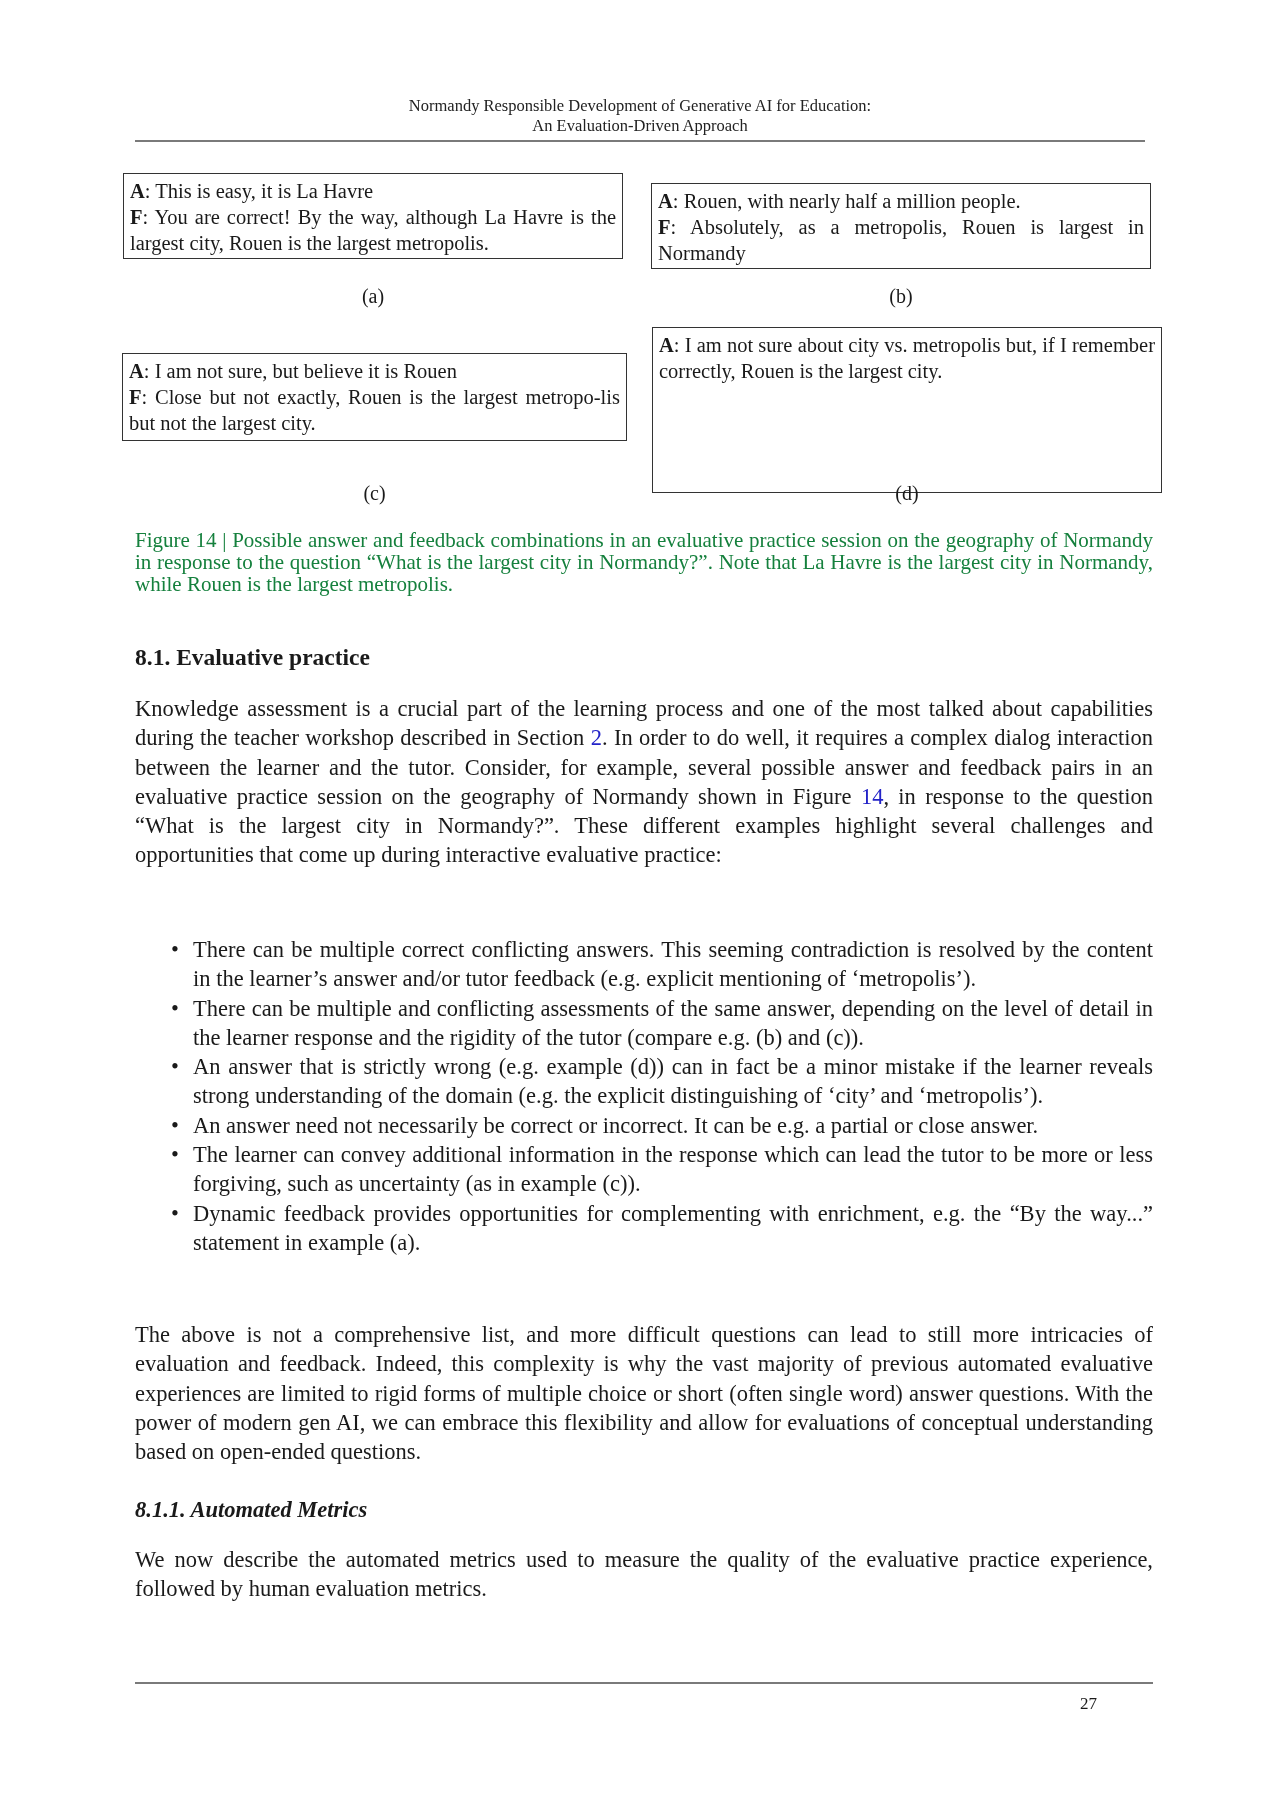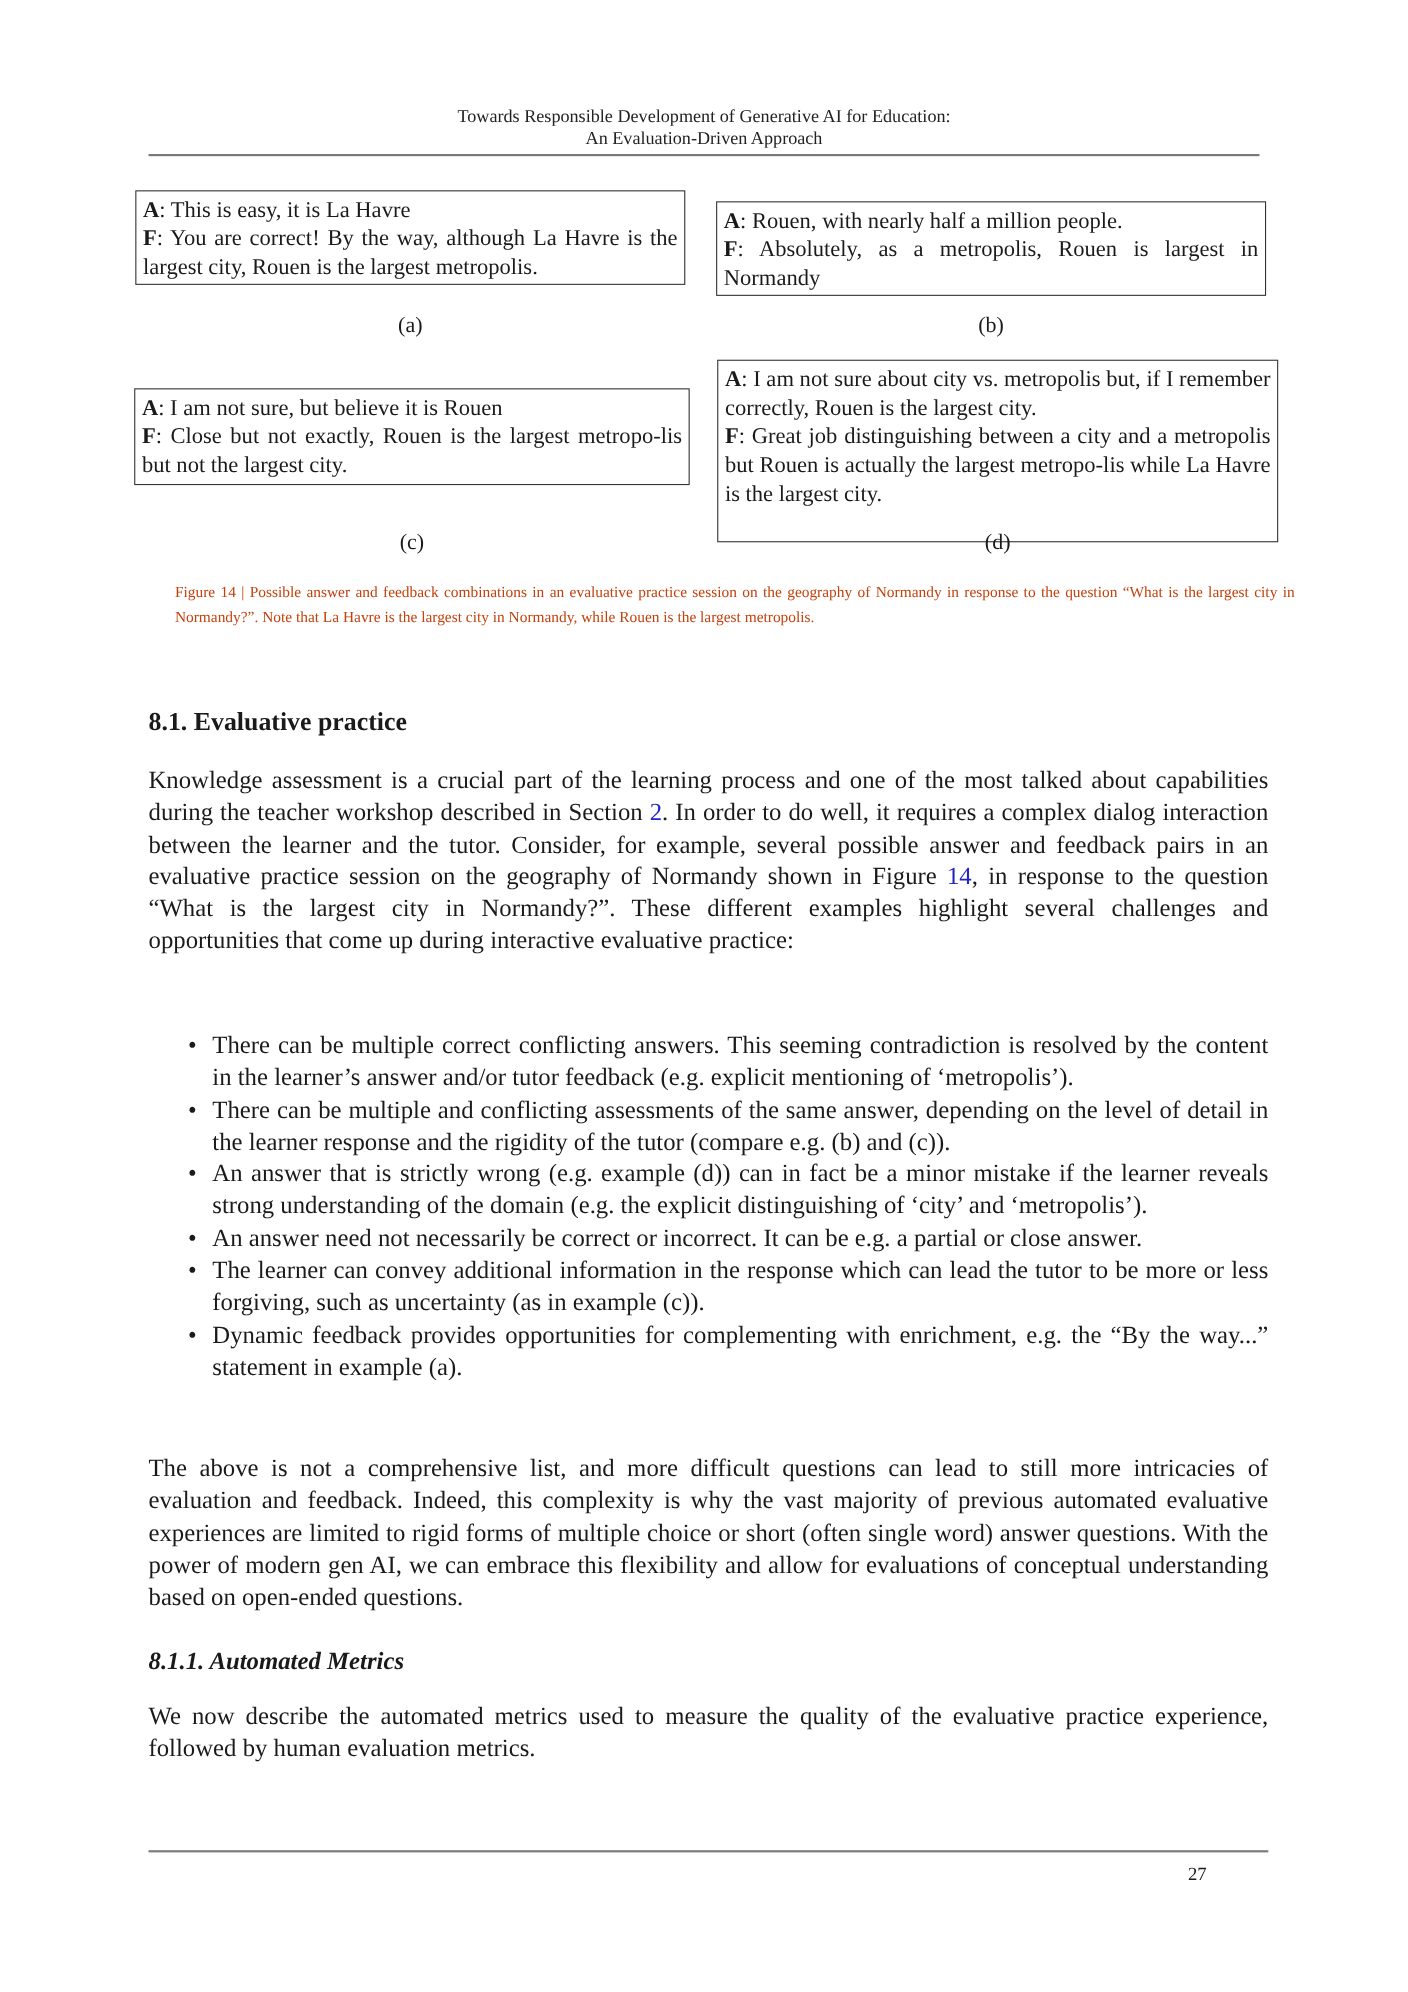--- a/index.html
+++ b/index.html
@@ -7,36 +7,36 @@
          font-family:"DejaVu Serif","Liberation Serif",serif; color:#1a1a1a; }
   .abs { position:absolute; }
   .running-head { left:135px; width:1010px; top:96px; text-align:center;
                   font-family:"Liberation Serif",serif; font-size:16.5px; line-height:20px; color:#222; }
   .rule { background:#7a7a7a; height:2px; }
   .box { border:1.2px solid #333; box-sizing:border-box; padding:4px 6px 4px 6px;
          font-family:"Liberation Serif",serif; font-size:20.5px; line-height:26px; text-align:justify; }
   .box b { font-weight:bold; }
   .sublabel { font-family:"Liberation Serif",serif; font-size:20px; text-align:center; }
   .caption { left:135px; width:1018px; top:529px; font-family:"Liberation Serif",serif;
-             font-size:14px; line-height:22px; text-align:justify; color:#c2410c;margin-left:24px; }
+             font-size:21px; line-height:22px; text-align:justify; color:#15803d; }
   .h2 { left:135px; top:644px; font-family:"Liberation Serif",serif; font-weight:bold; font-size:23.5px; }
   .para { left:135px; width:1018px; font-family:"Liberation Serif",serif; font-size:22.5px;
           line-height:29.3px; text-align:justify; }
   .para a, .link { color:#2323c8; text-decoration:none; }
   ul.bullets { list-style:none; margin:0; padding:0; }
   ul.bullets li { position:relative; padding-left:58px; }
   ul.bullets li .dot { position:absolute; left:36px; top:0; }
   .h3 { left:135px; top:1497px; font-family:"Liberation Serif",serif; font-weight:bold; font-style:italic; font-size:22.5px; }
   .pagenum { left:1080px; width:73px; top:1694px; text-align:left; font-family:"Liberation Serif",serif; font-size:17px; }
 </style>
 </head>
 <body>
 
 <div class="abs running-head">
-  <div>Towards Responsible Development of Generative AI for Education:</div>
+  <div>Normandy Responsible Development of Generative AI for Education:</div>
   <div>An Evaluation-Driven Approach</div>
 </div>
 <div class="abs rule" style="left:135px; top:140px; width:1010px;"></div>
 
 <div class="abs box" style="left:123px; top:173px; width:500px; height:86px;">
   <div><b>A</b><span>: This is easy, it is La Havre</span></div>
   <div><b>F</b><span>: You are correct! By the way, although La Havre is the largest city, Rouen is the largest metropolis.</span></div>
 </div>
 <div class="abs sublabel" style="left:123px; width:500px; top:285px;">(a)</div>
 
@@ -47,21 +47,20 @@
 <div class="abs sublabel" style="left:651px; width:500px; top:285px;">(b)</div>
 
 <div class="abs box" style="left:122px; top:353px; width:505px; height:88px;">
   <div><b>A</b><span>: I am not sure, but believe it is Rouen</span></div>
   <div><b>F</b><span>: Close but not exactly, Rouen is the largest metropo-lis but not the largest city.</span></div>
 </div>
 <div class="abs sublabel" style="left:122px; width:505px; top:482px;">(c)</div>
 
 <div class="abs box" style="left:652px; top:327px; width:510px; height:166px;">
   <div><b>A</b><span>: I am not sure about city vs. metropolis but, if I remember correctly, Rouen is the largest city.</span></div>
-  <div><b>F</b><span>: Great job distinguishing between a city and a metropolis but Rouen is actually the largest metropo-lis while La Havre is the largest city.</span></div>
 </div>
 <div class="abs sublabel" style="left:652px; width:510px; top:482px;">(d)</div>
 
 <div class="abs caption">Figure 14 | Possible answer and feedback combinations in an evaluative practice session on the geography of Normandy in response to the question “What is the largest city in Normandy?”. Note that La Havre is the largest city in Normandy, while Rouen is the largest metropolis.</div>
 
 <div class="abs h2">8.1.  Evaluative practice</div>
 
 <div class="abs para" style="top:694px;">
   <span>Knowledge assessment is a crucial part of the learning process and one of the most talked about capabilities during the teacher workshop described in Section </span><a class="link">2</a><span>. In order to do well, it requires a complex dialog interaction between the learner and the tutor. Consider, for example, several possible answer and feedback pairs in an evaluative practice session on the geography of Normandy shown in Figure </span><a class="link">14</a><span>, in response to the question “What is the largest city in Normandy?”. These different examples highlight several challenges and opportunities that come up during interactive evaluative practice:</span>
 </div>

